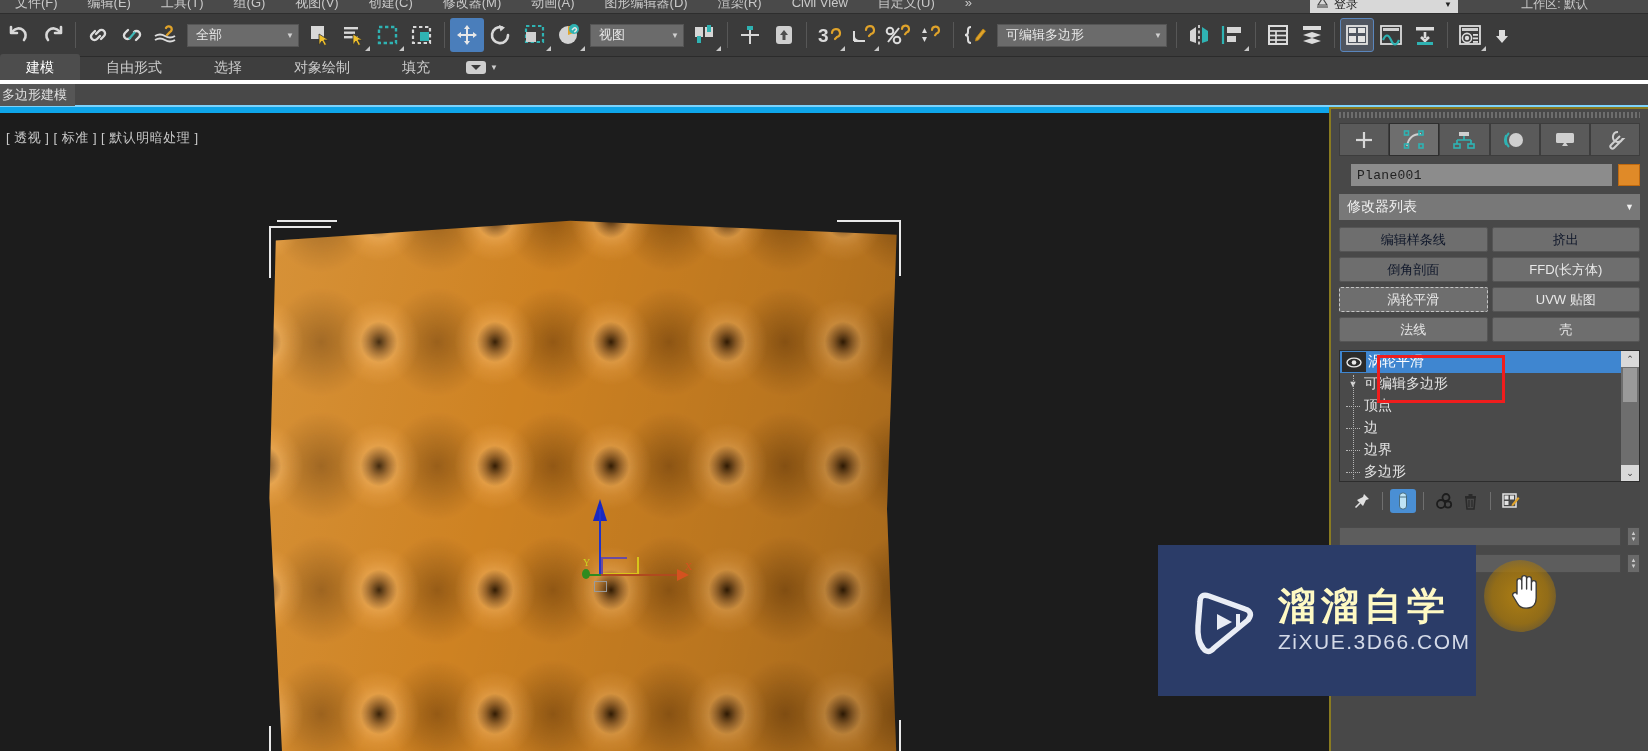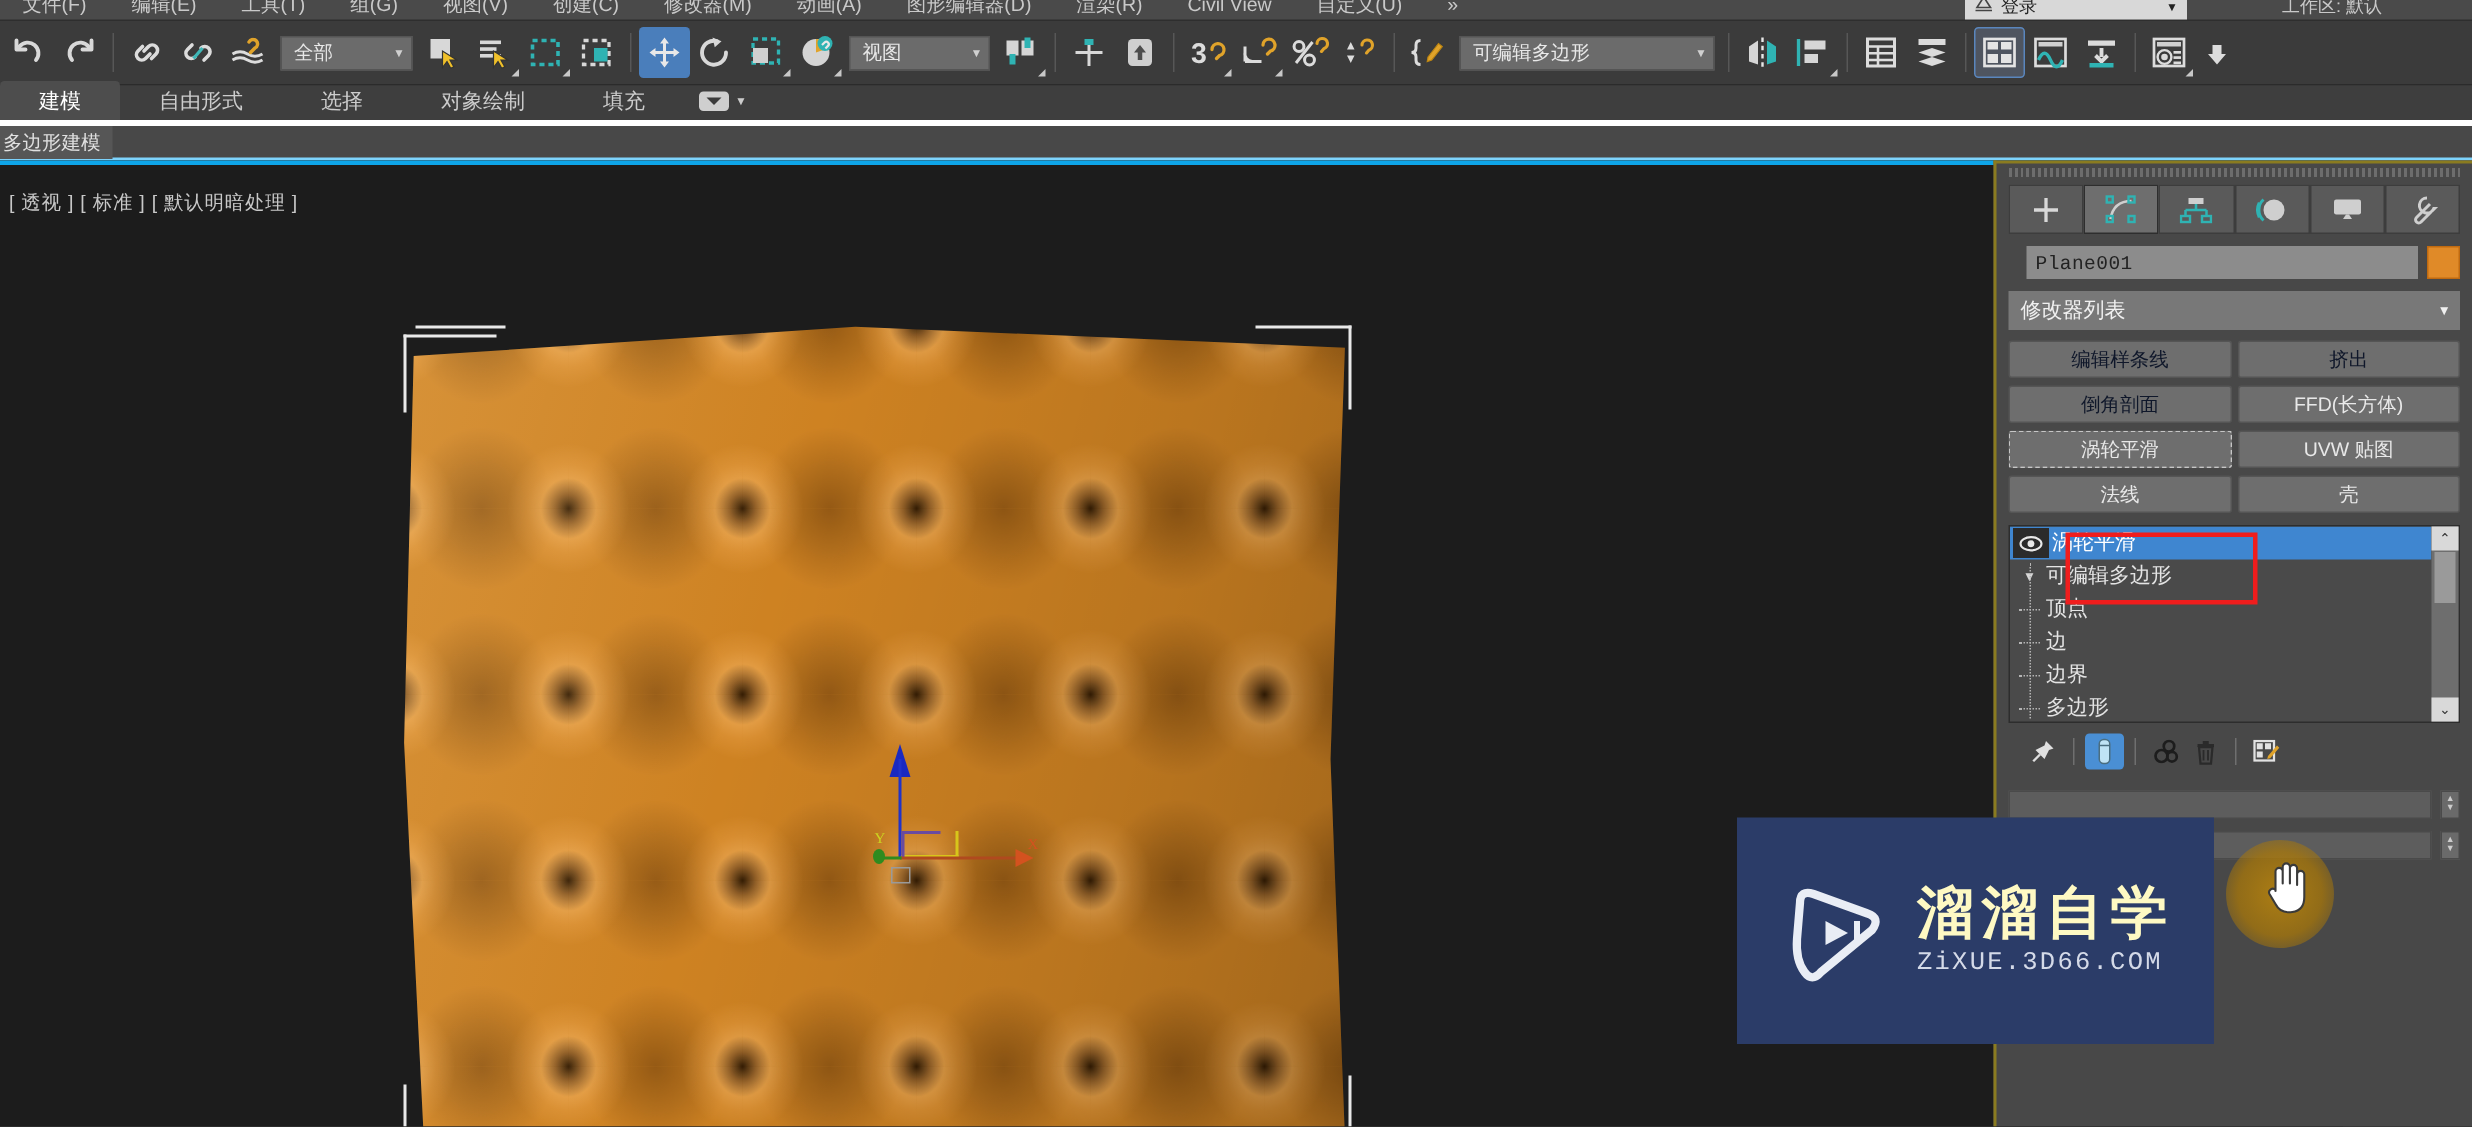--- a/index.html
+++ b/index.html
@@ -48,21 +48,21 @@
     content:''; position:absolute; right:1px; bottom:1px;
     border-left: 5px solid transparent; border-bottom: 5px solid #c8c8c8;
   }
   .tb-combo {
     height: 23px; background: #6b6b6b; border: 1px solid #555;
     display: flex; align-items: center; color: #e8e8e8; font-size: 13px;
     padding: 0 4px 0 8px; margin: 0 4px; flex: 0 0 auto;
   }
   .tb-combo .cb-text { flex: 1; white-space: nowrap; }
   .tb-combo .cb-caret { font-size: 8px; color: #d0d0d0; padding-left: 10px; }
-  .w-all { width: 88px; }
+  .w-all { width: 112px; }
   .w-view { width: 94px; }
   .w-sel { width: 170px; }
 
   
   .ribbon {
     position: absolute; top: 57px; left: 0; width: 1648px; height: 27px;
     background: #3e3e3e; display: flex; align-items: flex-end;
     border-bottom: 4px solid #ffffff;
   }
   .rb-tab {
@@ -85,21 +85,21 @@
     background: #484848; border-bottom: 2px solid #7dd3fc;
     display: flex; align-items: center;
   }
   .rs-chip { background:#565656; color:#e0e0e0; font-size:13px;
     padding: 2px 8px; margin-left: -6px; }
 
   
   .viewport {
     position: absolute; top: 107px; left: 0; width: 1562px; height: 644px;
     background: #1c1c1c; overflow: hidden;
-    border-top: 3px solid #0ea5e9;
+    border-top: 6px solid #0ea5e9;
   }
   .vp-label {
     position: absolute; top: 16px; left: 6px; font-size: 13px;
     color: #c8c8c8; white-space: nowrap; letter-spacing: 0.5px;
   }
   
   .leather-wrap { position:absolute; left:263px; top:105px; width:640px; height:560px; }
   .leather {
     position:absolute; inset:0;
     background-color:#c8832c;
@@ -235,22 +235,22 @@
   
   .watermark {
     position:absolute; left:1158px; top:545px; width:318px; height:151px;
     background:#2b3c68; display:flex; align-items:center; gap:18px;
     padding-left: 28px; z-index: 40;
   }
   .wm-logo { width:74px; height:74px; position:relative; flex:0 0 auto;}
   .wm-text { display:flex; flex-direction:column; gap:5px;}
   .wm-cn { font-size:38px; color:#fef9c3; letter-spacing:5px; line-height:1;
     font-weight: bold; }
-  .wm-en { font-size:17px; color:#d4dae8; letter-spacing:1.5px;
-    font-family:Liberation Mono, monospace;}
+  .wm-en { font-size:21px; color:#d4dae8; letter-spacing:1.5px;
+    font-family:Liberation Sans, sans-serif;}
 
   
   .cursor-hl {
     position:absolute; left:1484px; top:560px; width:72px; height:72px;
     border-radius:50%; background: radial-gradient(circle, rgba(190,135,10,0.85) 0%,
       rgba(170,120,8,0.75) 55%, rgba(150,105,5,0.0) 100%); z-index:45;
   }
   .cursor-hand { position:absolute; left:1508px; top:572px; z-index:46; }
 </style>
 </head>

